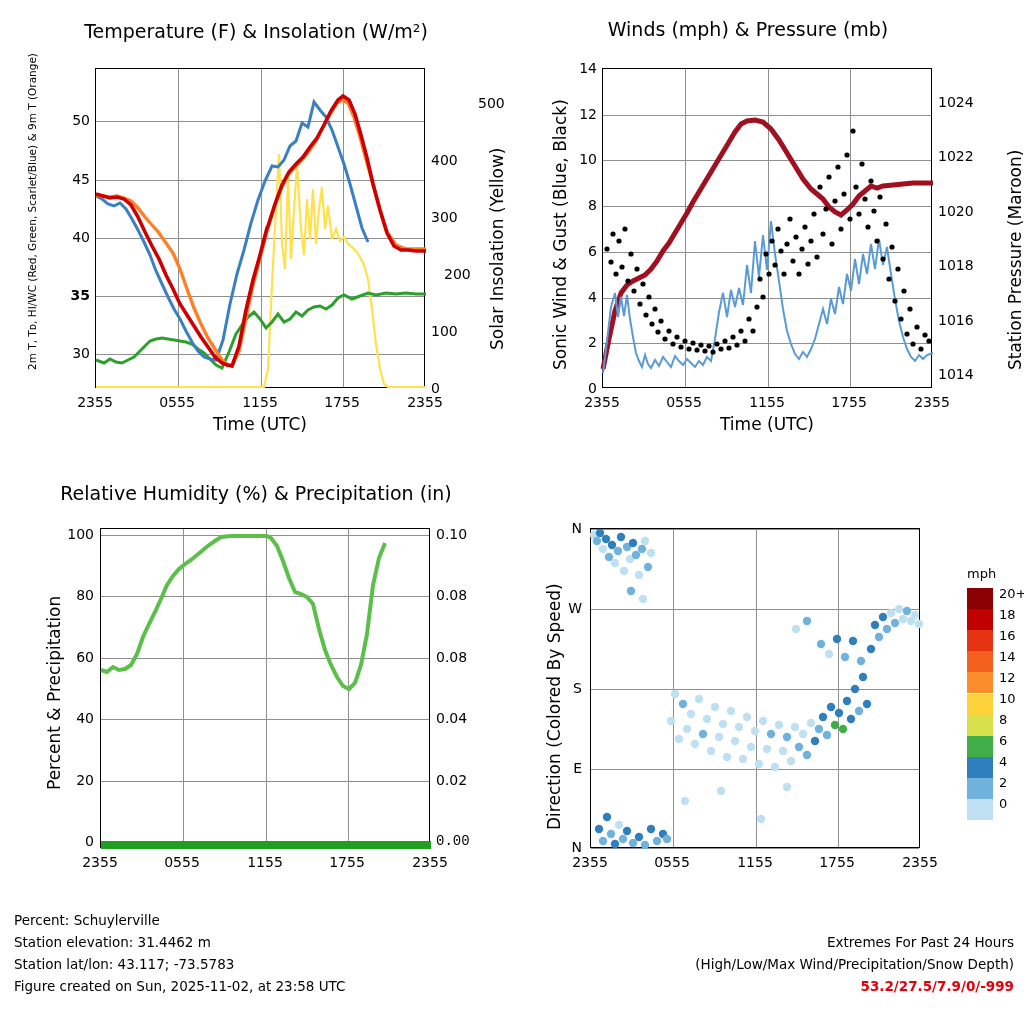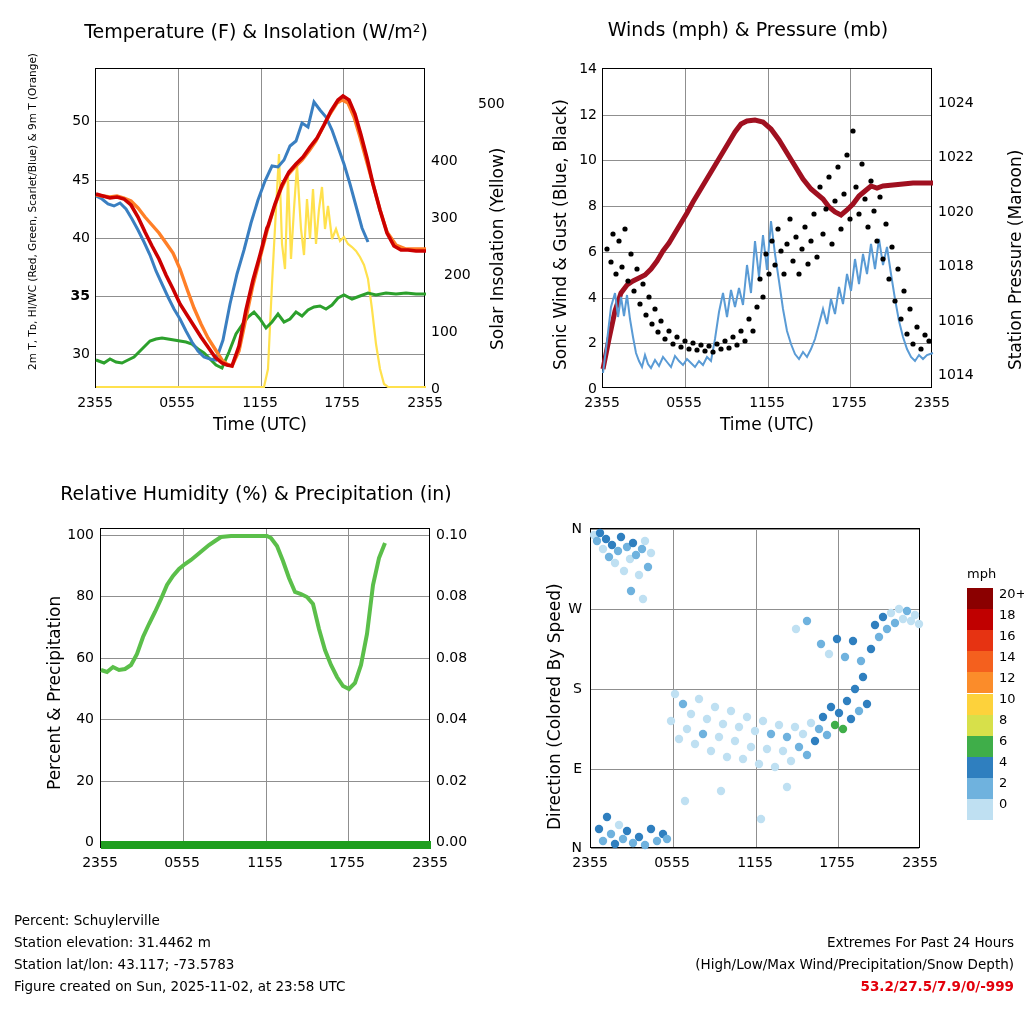--- a/index.html
+++ b/index.html
@@ -373,21 +373,21 @@
     <div class="tick-label-x" style="left:347px; top:394px;"><span>1755</span></div>
     <div class="tick-label-x" style="left:430px; top:394px;"><span>2355</span></div>
 
     <div class="tick-label-yl" style="left:62px; top:381px; width:32px;"><span>0</span></div>
     <div class="tick-label-yl" style="left:62px; top:320px; width:32px;"><span>20</span></div>
     <div class="tick-label-yl" style="left:62px; top:258px; width:32px;"><span>40</span></div>
     <div class="tick-label-yl" style="left:62px; top:197px; width:32px;"><span>60</span></div>
     <div class="tick-label-yl" style="left:62px; top:135px; width:32px;"><span>80</span></div>
     <div class="tick-label-yl" style="left:62px; top:74px; width:32px;"><span>100</span></div>
 
-    <div class="tick-label-yr" style="left:436px; top:381px;"><span>0.00</span></div>
+    <div class="tick-label-yr" style="left:436px; top:381px;font-family:Liberation Mono, monospace;"><span>0.00</span></div>
     <div class="tick-label-yr" style="left:436px; top:320px;"><span>0.02</span></div>
     <div class="tick-label-yr" style="left:436px; top:258px;"><span>0.04</span></div>
     <div class="tick-label-yr" style="left:436px; top:197px;"><span>0.08</span></div>
     <div class="tick-label-yr" style="left:436px; top:135px;"><span>0.08</span></div>
     <div class="tick-label-yr" style="left:436px; top:74px;"><span>0.10</span></div>
 
     <div class="axis-label-y" style="left:44px; top:330px; transform: rotate(-90deg);">
       <span>Percent &amp; Precipitation</span>
     </div>
   </div>

